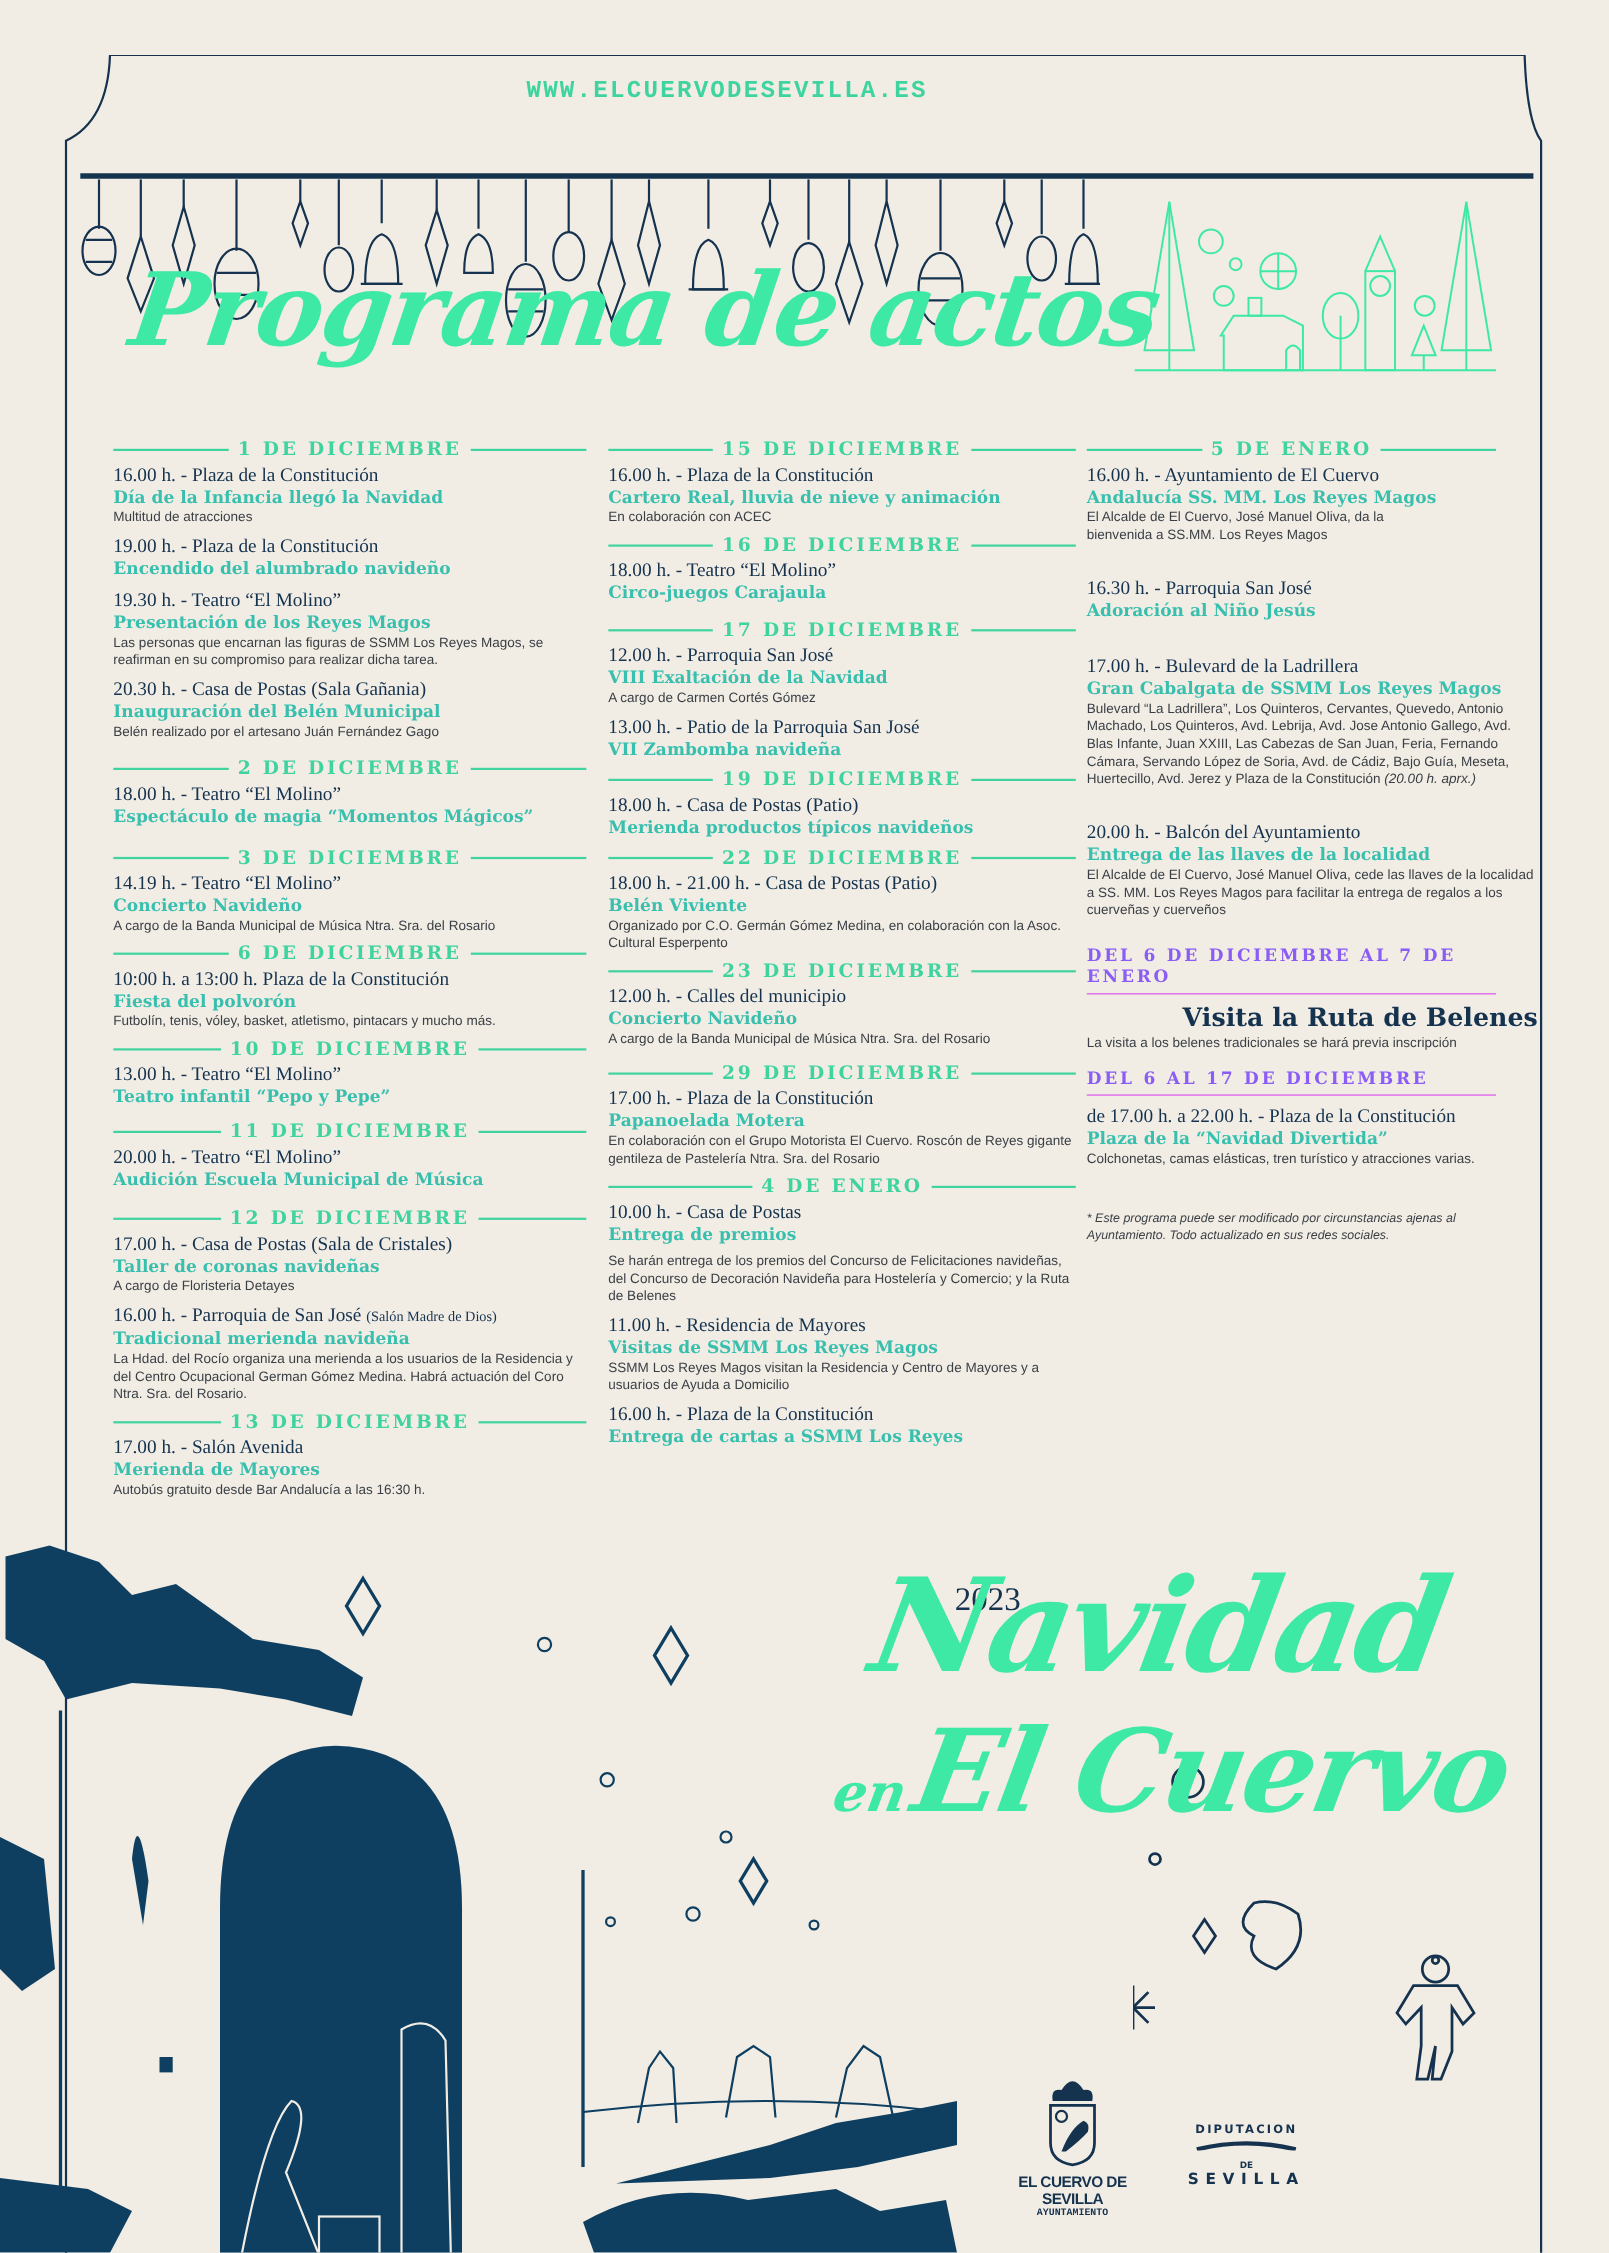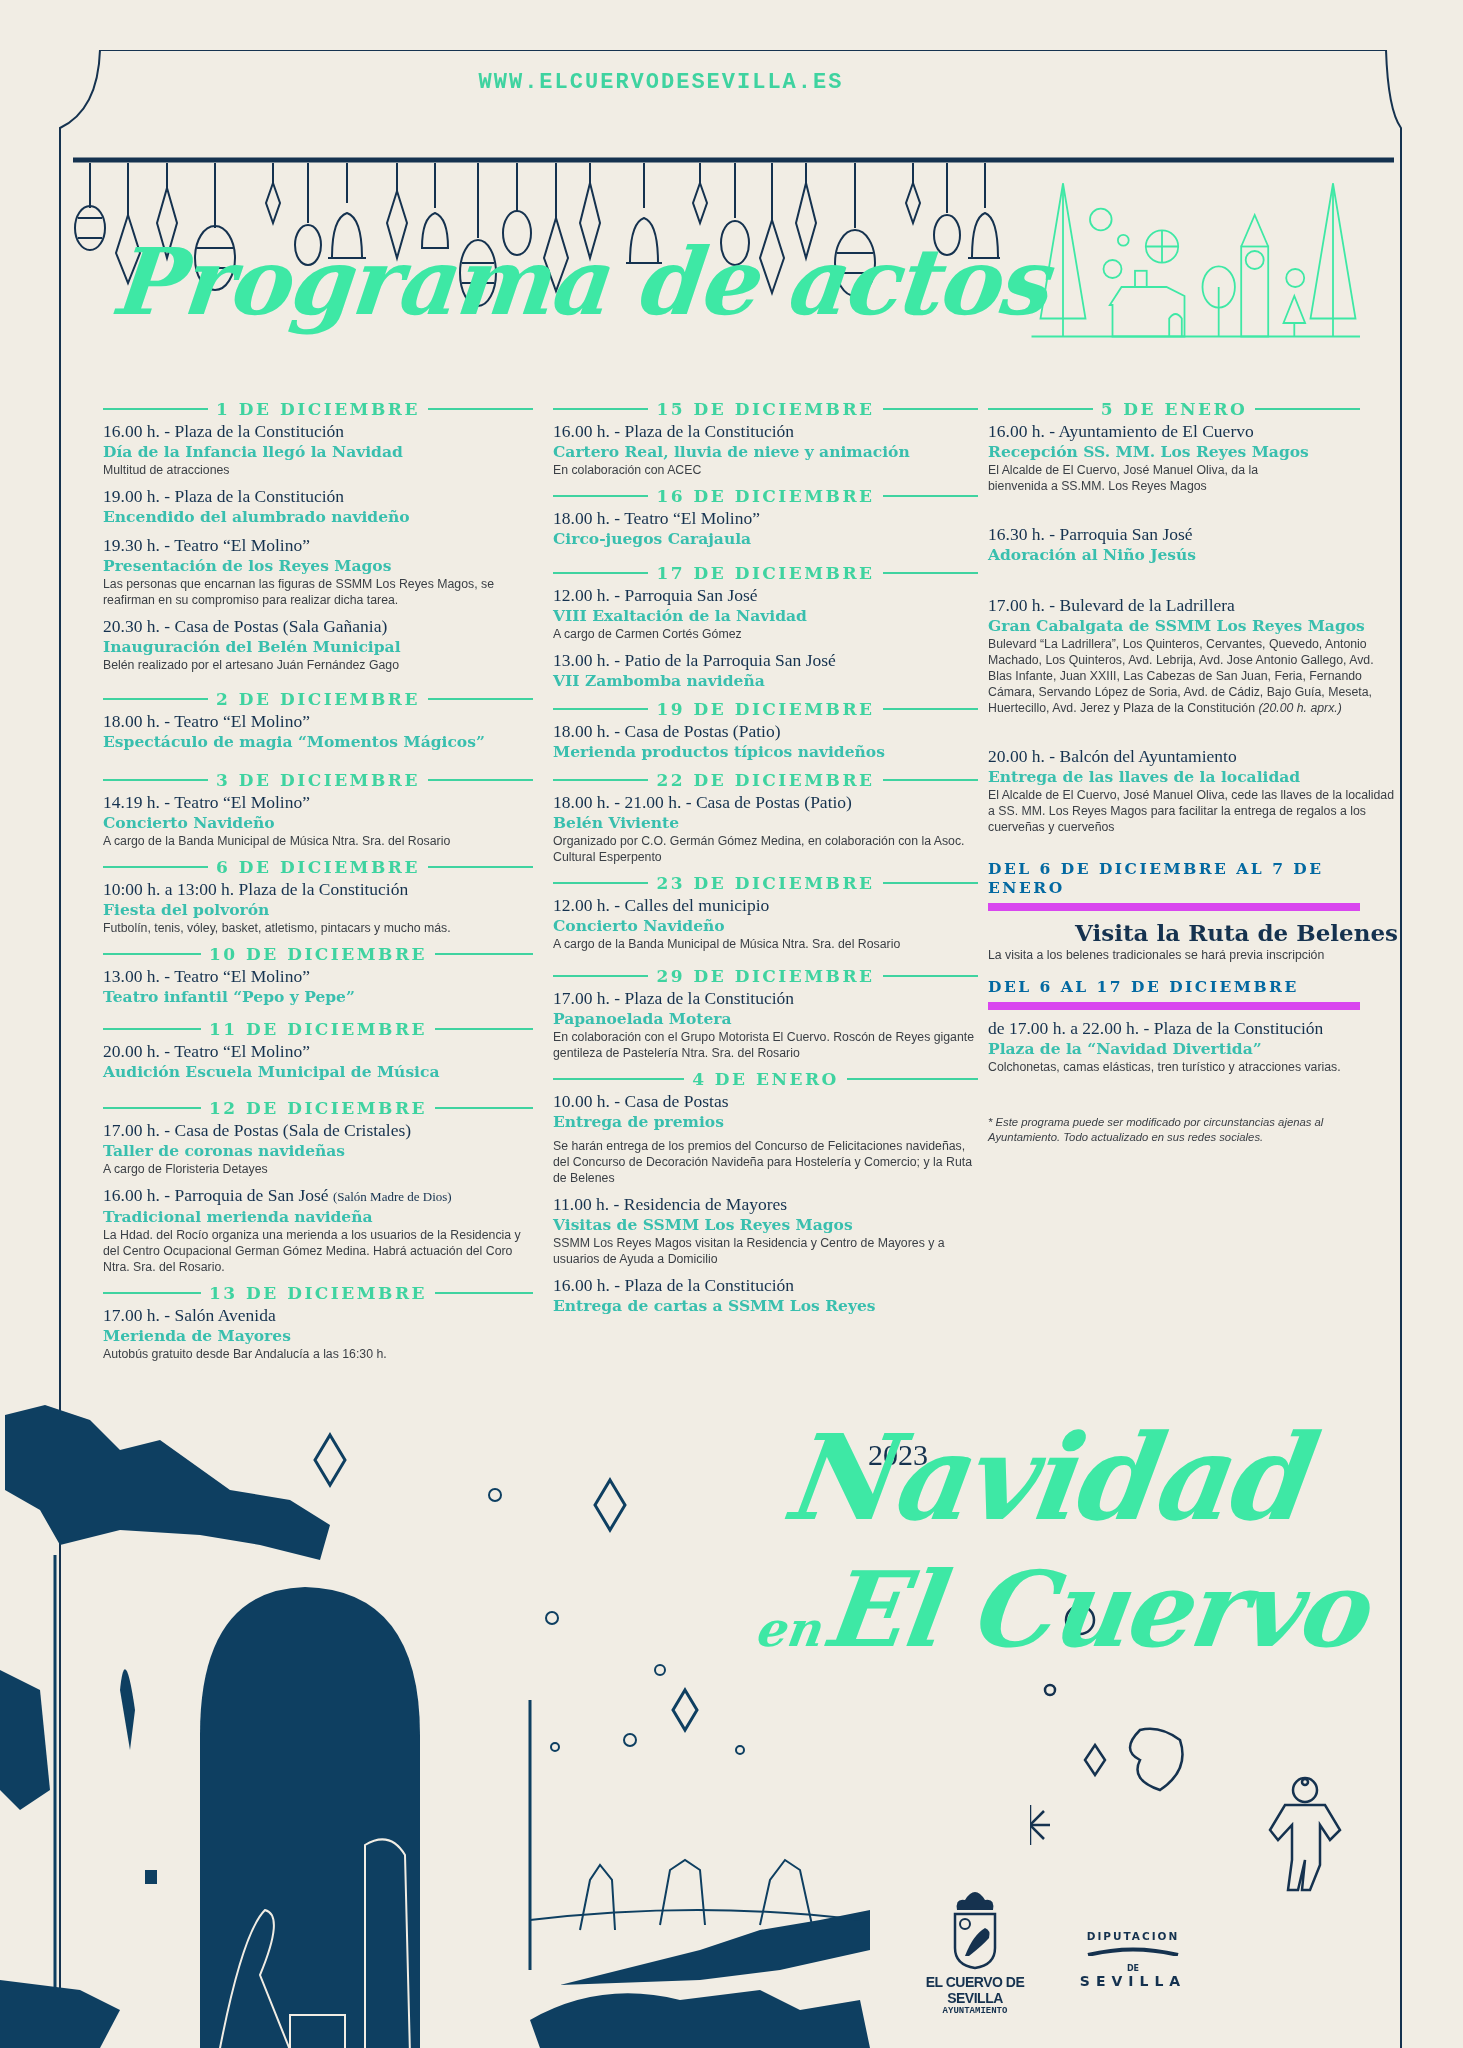--- a/index.html
+++ b/index.html
@@ -13,21 +13,21 @@
   .col2{left:553px;width:425px;}
   .col3{left:988px;width:410px;}
   .dhead{display:flex;align-items:center;margin:6px 0 2px 0;font-family:"DejaVu Serif",serif;font-weight:bold;font-size:17px;letter-spacing:2.5px;color:#3fd3a0;white-space:nowrap;}
   .dhead::before,.dhead::after{content:"";flex:1;height:2px;background:#3fd3a0;}
   .dhead span{padding:0 8px;}
   .ev{margin-bottom:8px;}
   .ev .place{font-size:17.5px;color:#15324f;line-height:21px;}
   .ev .place small{font-size:13px;}
   .ev .name{font-family:"DejaVu Serif",serif;font-weight:bold;font-size:15.5px;color:#39bfae;line-height:20px;}
   .ev .desc{font-family:"Liberation Sans",sans-serif;font-size:12.3px;color:#3a3f45;line-height:16px;}
-  .range-head{font-family:"DejaVu Serif",serif;font-weight:bold;font-size:15.5px;letter-spacing:2.5px;color:#0369a1;padding-bottom:6px;border-bottom:8px solid #d946ef;margin-top:24px;margin-bottom:8px;width:372px;}
+  .range-head{font-family:"DejaVu Serif",serif;font-weight:bold;font-size:15.5px;letter-spacing:2.5px;color:#8b5cf6;padding-bottom:6px;border-bottom:1px solid #d946ef;margin-top:24px;margin-bottom:8px;width:372px;}
   .big-title{font-family:"DejaVu Serif",serif;font-weight:bold;font-size:23px;color:#15324f;line-height:28px;text-align:right;}
   .note{font-family:"Liberation Sans",sans-serif;font-style:italic;font-size:11.3px;color:#3a3f45;line-height:15px;margin-top:40px;}
   .navidad{position:absolute;left:795px;top:1418px;font-family:"DejaVu Serif",serif;font-style:italic;font-weight:bold;color:#3ee8a5;transform:skewX(-10deg);}
   .navidad .l1{font-size:118px;letter-spacing:-3px;line-height:120px;}
   .navidad .l2{position:absolute;left:-10px;top:130px;white-space:nowrap;}
   .navidad .en{font-size:48px;}
   .navidad .ec{font-size:104px;letter-spacing:-3px;}
   .year{position:absolute;left:868px;top:1438px;font-size:30px;color:#15324f;}
   .logos{position:absolute;top:1890px;}
   .logo1{left:915px;width:120px;text-align:center;}
@@ -333,21 +333,21 @@
   </div>
 </div>
 
 <div class="col col3">
   <div>
     <div class="dhead" style="width:372px">
         <span>5 DE ENERO</span>
       </div>
     <div class="ev" style="margin-bottom:30px">
       <div class="place">16.00 h. - Ayuntamiento de El Cuervo</div>
-      <div class="name">Recepción SS. MM. Los Reyes Magos</div>
+      <div class="name">Andalucía SS. MM. Los Reyes Magos</div>
       <div class="desc" style="width:320px">El Alcalde de El Cuervo, José Manuel Oliva, da la bienvenida a SS.MM. Los Reyes Magos</div>
     </div>
     <div class="ev" style="margin-bottom:30px">
       <div class="place">16.30 h. - Parroquia San José</div>
       <div class="name">Adoración al Niño Jesús</div>
     </div>
     <div class="ev" style="margin-bottom:30px">
       <div class="place">17.00 h. - Bulevard de la Ladrillera</div>
       <div class="name">Gran Cabalgata de SSMM Los Reyes Magos</div>
       <div class="desc"><span>Bulevard “La Ladrillera”, Los Quinteros, Cervantes, Quevedo, Antonio Machado, Los Quinteros, Avd. Lebrija, Avd. Jose Antonio Gallego, Avd. Blas Infante, Juan XXIII, Las Cabezas de San Juan, Feria, Fernando Cámara, Servando López de Soria, Avd. de Cádiz, Bajo Guía, Meseta, Huertecillo, Avd. Jerez y Plaza de la Constitución</span> <i>(20.00 h. aprx.)</i></div>

